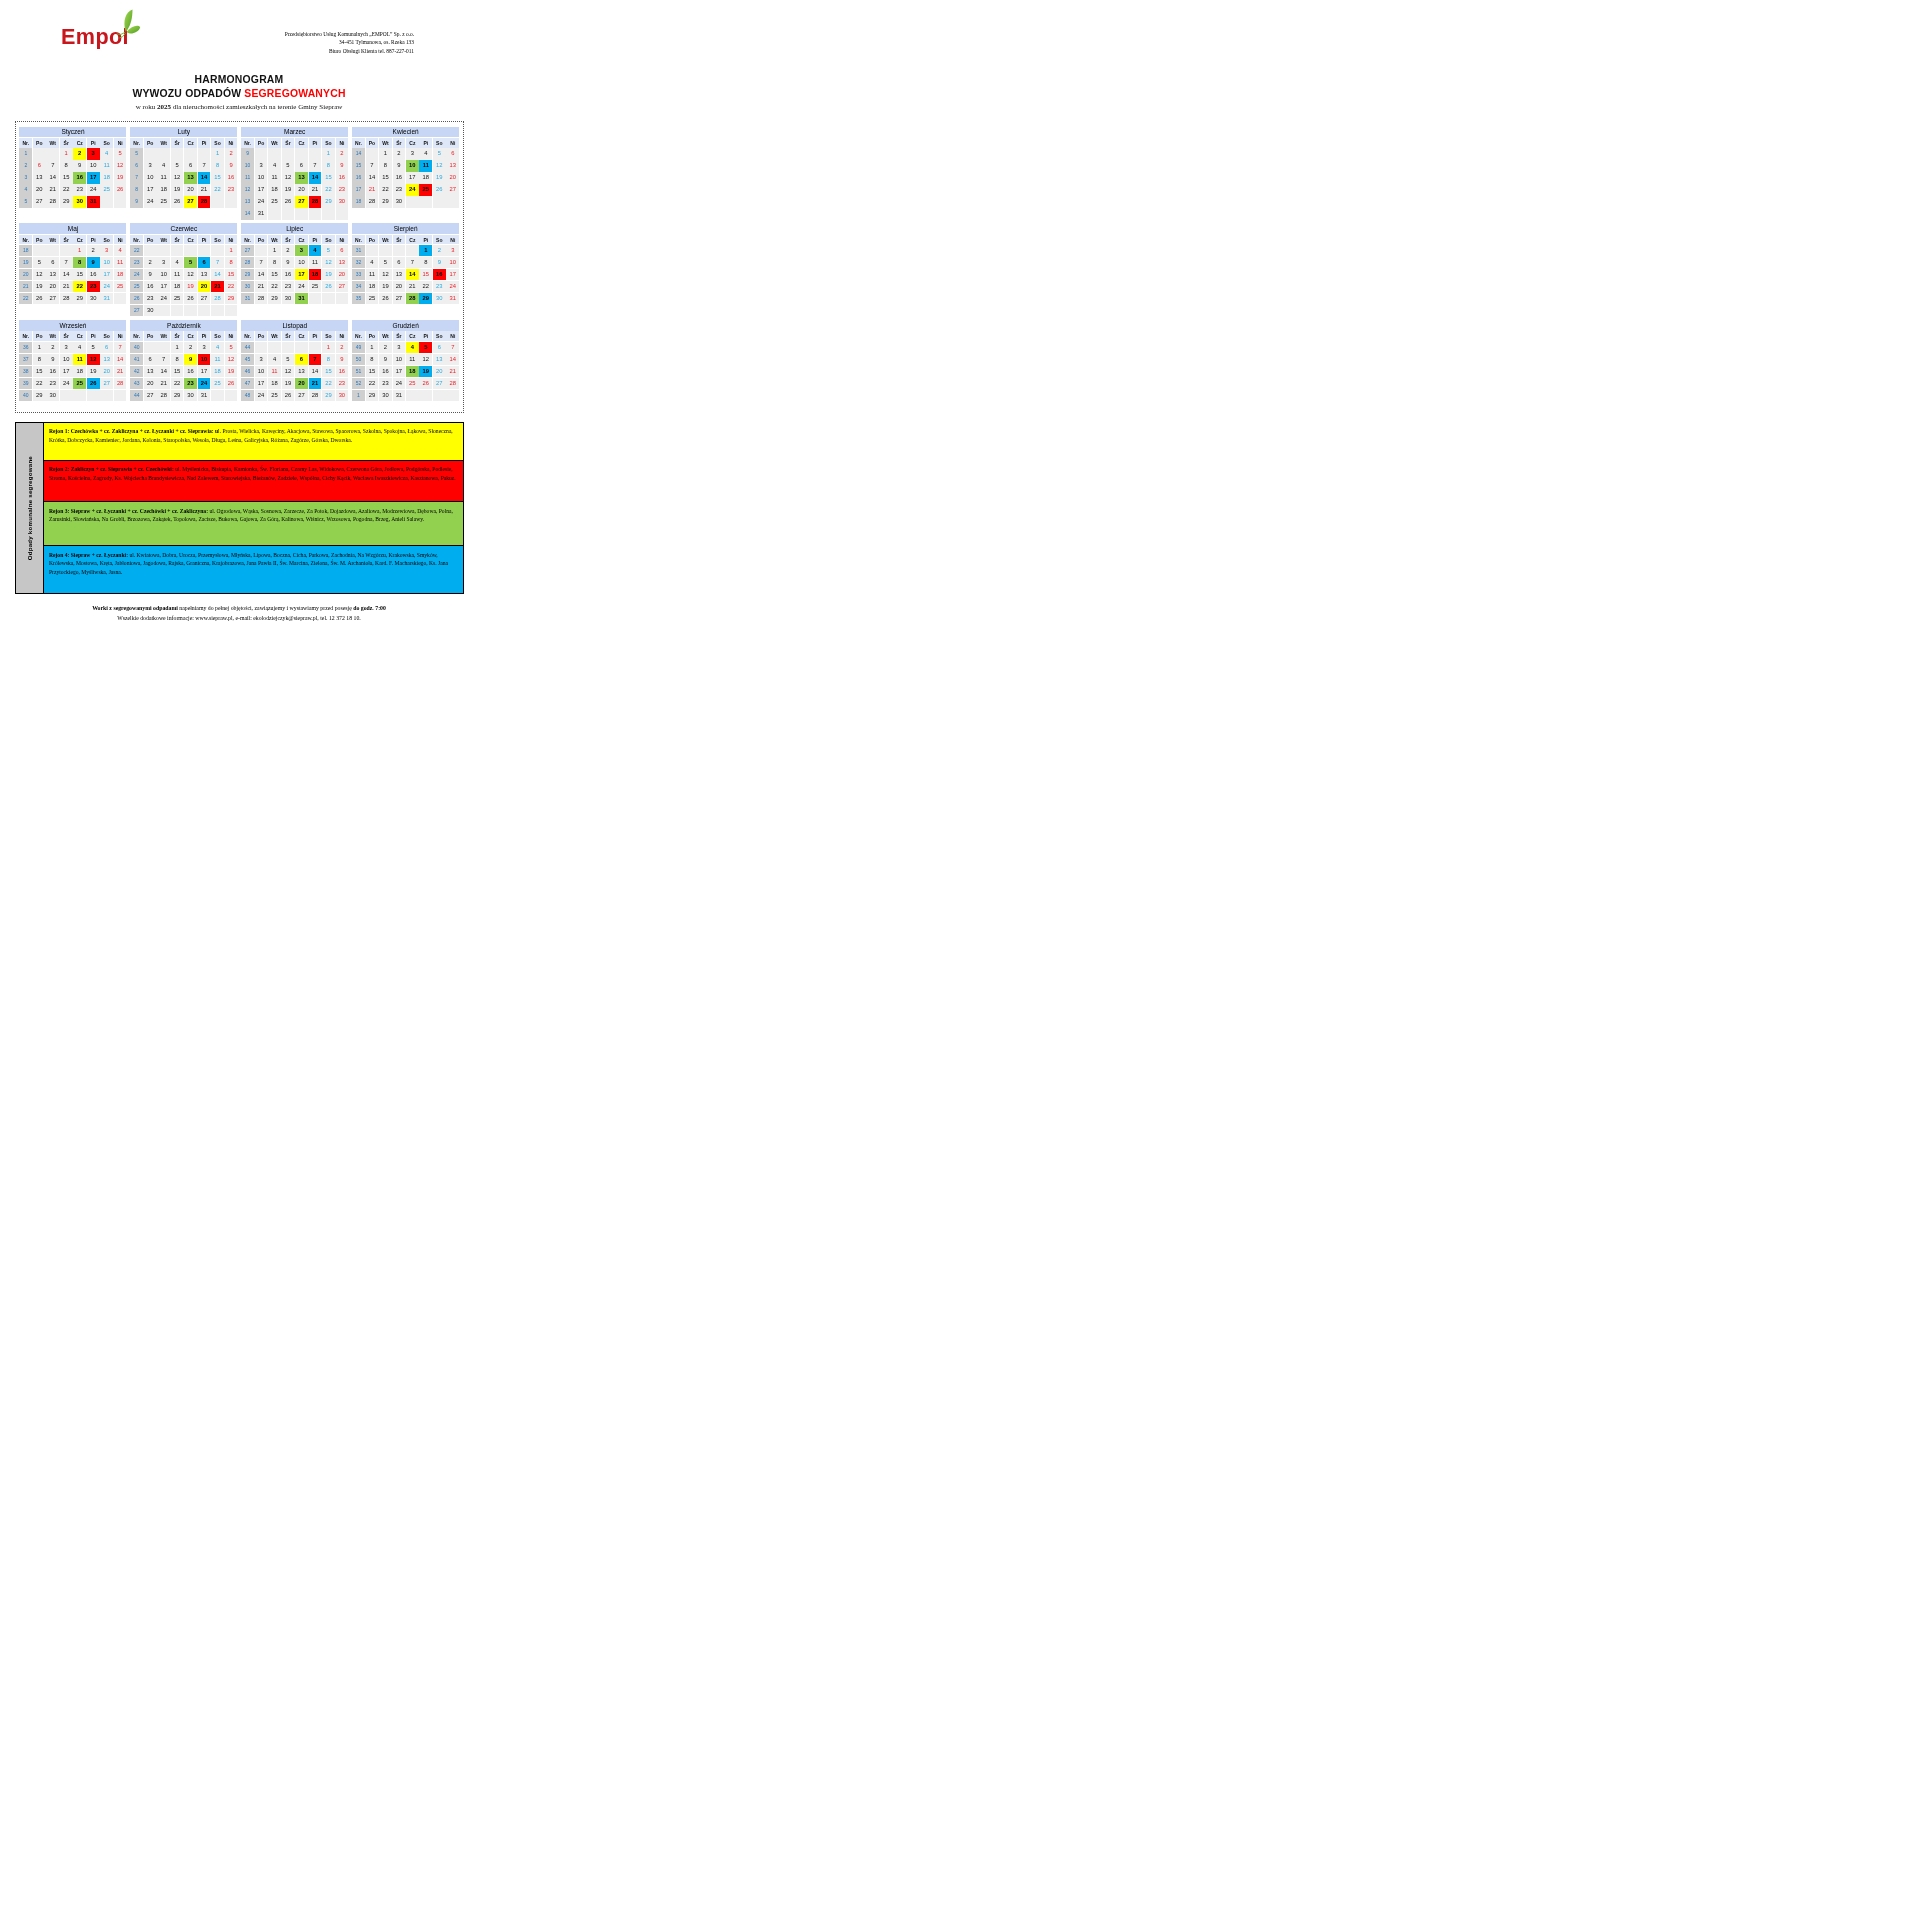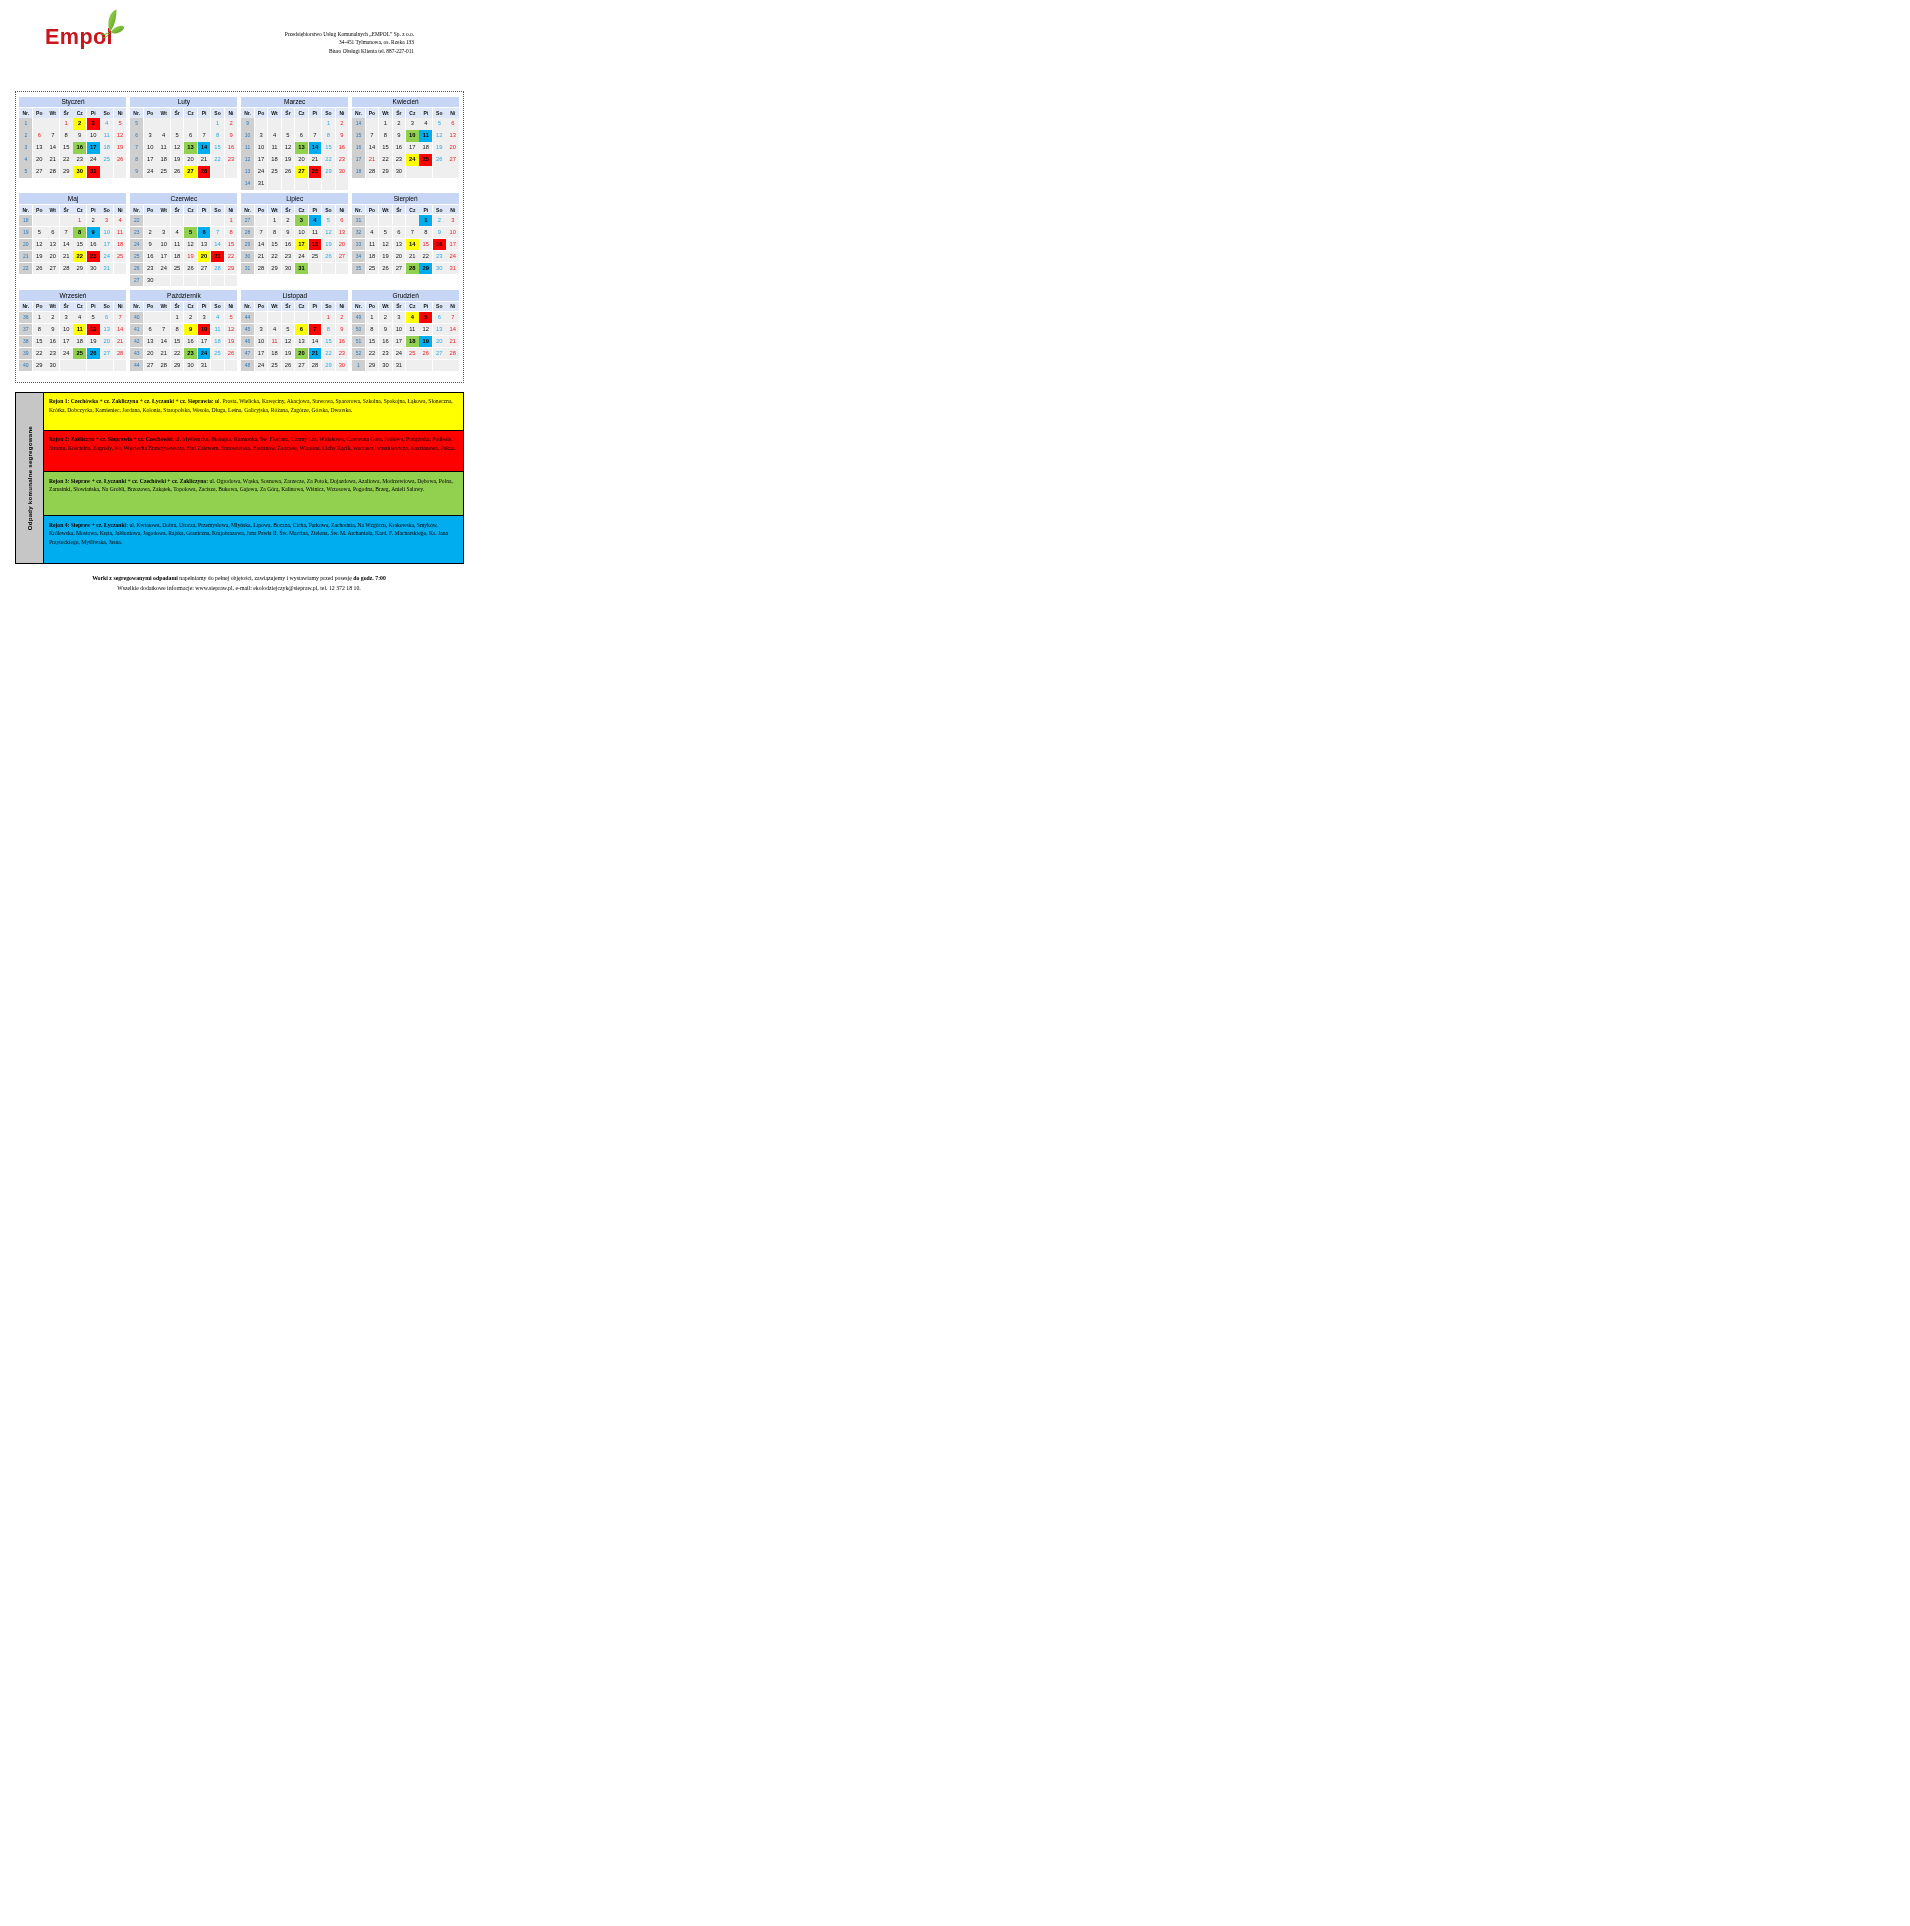--- a/index.html
+++ b/index.html
@@ -1,21 +1,21 @@
 <!DOCTYPE html>
 <html lang="pl" style="font-size:6.2px"><head>
 <meta charset="utf-8">
 <style>
   html,body{margin:0;padding:0;background:#fff;}
   .page{width:478px;height:676px;position:relative;background:#fff;
         font-family:"Liberation Sans",sans-serif;color:#111;overflow:hidden;}
 
   
   .hdr{position:relative;height:81px;}
-  .logo{position:absolute;left:45px;top:26px;}
+  .logo{position:absolute;left:61px;top:26px;}
   .logo-text{font-size:21.6px;font-weight:800;color:#c9151c;letter-spacing:0.4px;line-height:1;}
   .bfly{position:absolute;left:50px;top:-17.7px;}
   .company{position:absolute;right:64px;top:30px;text-align:right;
            font-family:"Liberation Serif",serif;font-size:5.4px;line-height:1.55;color:#000;}
 
   
   .titlebox{text-align:center;margin-top:-7px;}
   .t1{font-size:10.4px;font-weight:800;letter-spacing:0.2px;}
   .t2{font-size:10.4px;font-weight:800;letter-spacing:0.2px;margin-top:3.1px;}
   .t2 .red{color:#ff0000;}
@@ -78,20 +78,25 @@
         <path d="M37 67 q -6 10 -14 11" fill="none" stroke="#6ab32e" stroke-width="2.5" stroke-linecap="round"></path>
       </svg>
     </div>
     <div class="company">
       <div>Przedsiębiorstwo Usług Komunalnych „EMPOL” Sp. z o.o.</div>
       <div>34-451 Tylmanowa, os. Rzeka 133</div>
       <div>Biuro Obsługi Klienta tel. 887-227-011</div>
     </div>
   </div>
 
+  <div class="titlebox">
+    <div class="t1">HARMONOGRAM</div>
+    <div class="t2"><span>WYWOZU ODPADÓW </span><span class="red">SEGREGOWANYCH</span></div>
+    <div class="t3"><span>w roku </span><b>2025</b><span> dla nieruchomości zamieszkałych na terenie Gminy Siepraw</span></div>
+  </div>
 
   <div class="calwrap">
     <div class="months" id="months">
         <div class="month">
           <div class="mh">Styczeń</div>
           <div class="dh">Nr.</div>
           <div class="dh">Po</div>
           <div class="dh">Wt</div>
           <div class="dh">Śr</div>
           <div class="dh">Cz</div>

